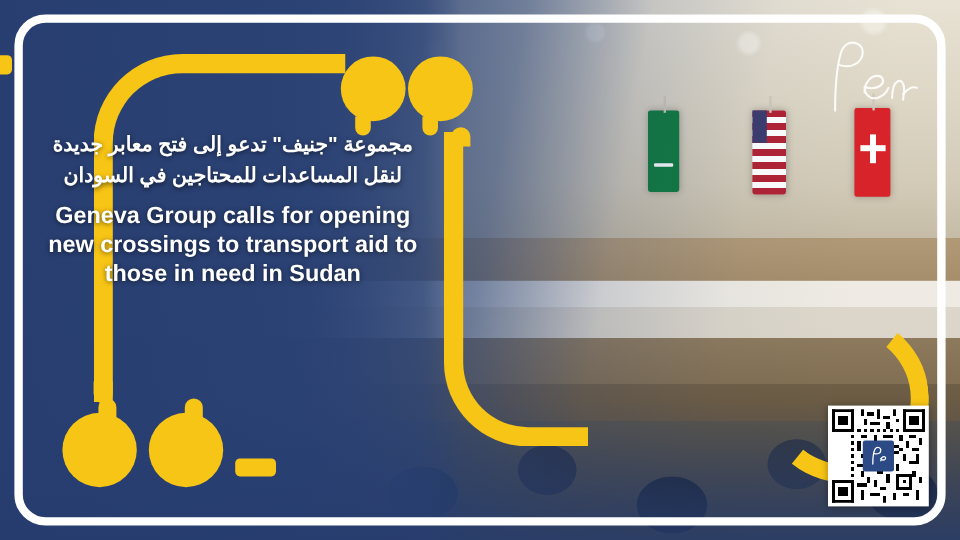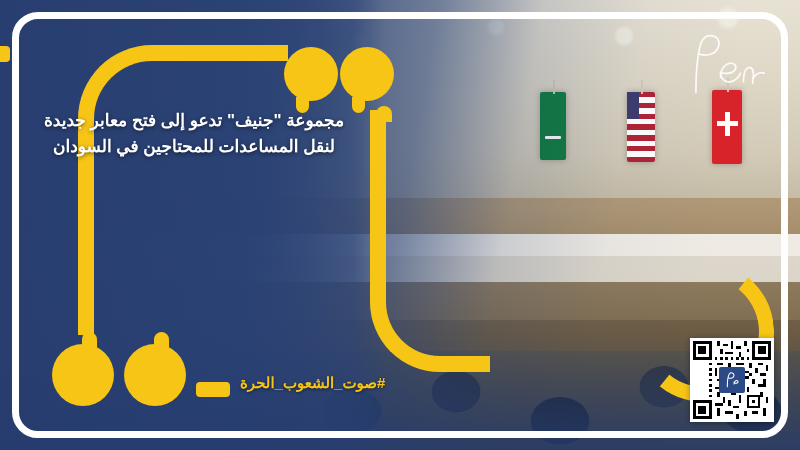--- a/index.html
+++ b/index.html
@@ -216,23 +216,23 @@
   <div class="quote q-top" id="quote-top-1"></div>
   <div class="quote q-top" id="quote-top-2"></div>
   <div class="quote q-bot" id="quote-bottom-1"></div>
   <div class="quote q-bot" id="quote-bottom-2"></div>
   <div class="y-dash"></div>
 
   <div class="frame"></div>
 
   <div class="headline">
     <p class="h-ar">مجموعة "جنيف" تدعو إلى فتح معابر جديدة لنقل المساعدات للمحتاجين في السودان</p>
+    <p class="h-en">Geneva Group calls for opening new crossings to transport aid to those in need in Sudan</p>
   </div>
 
-  <div class="hashtag">#صوت_الشعوب_الحرة</div>
 
   <div class="watermark">
     <svg viewBox="0 0 120 90" width="92" height="72" aria-hidden="true">
       <g fill="none" stroke="#ffffff" stroke-width="2.2" stroke-linecap="round" stroke-linejoin="round" opacity="0.92">
         <path d="M26 82 C26 58 28 34 32 20 C35 9 43 6 50 9 C58 12 58 24 50 30 C44 34 36 34 30 32"></path>
         <path d="M58 62 C58 52 64 44 72 44 C78 44 80 50 76 54 C72 58 63 58 58 56 C58 64 64 70 72 68 C78 66 82 62 84 57"></path>
         <path d="M88 68 C88 60 90 52 94 50 C98 48 101 52 101 58 C101 63 100 66 100 70"></path>
         <path d="M100 64 C104 58 110 55 115 57"></path>
       </g>
     </svg>

